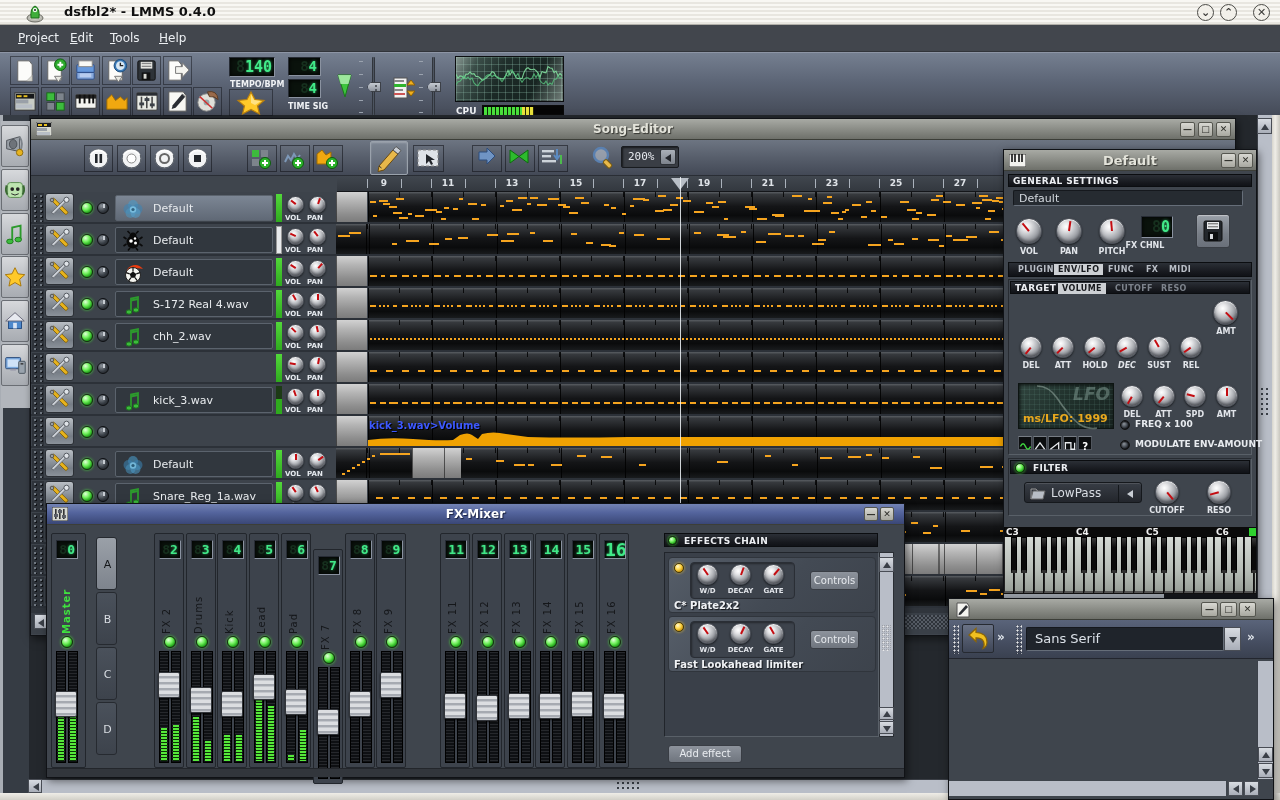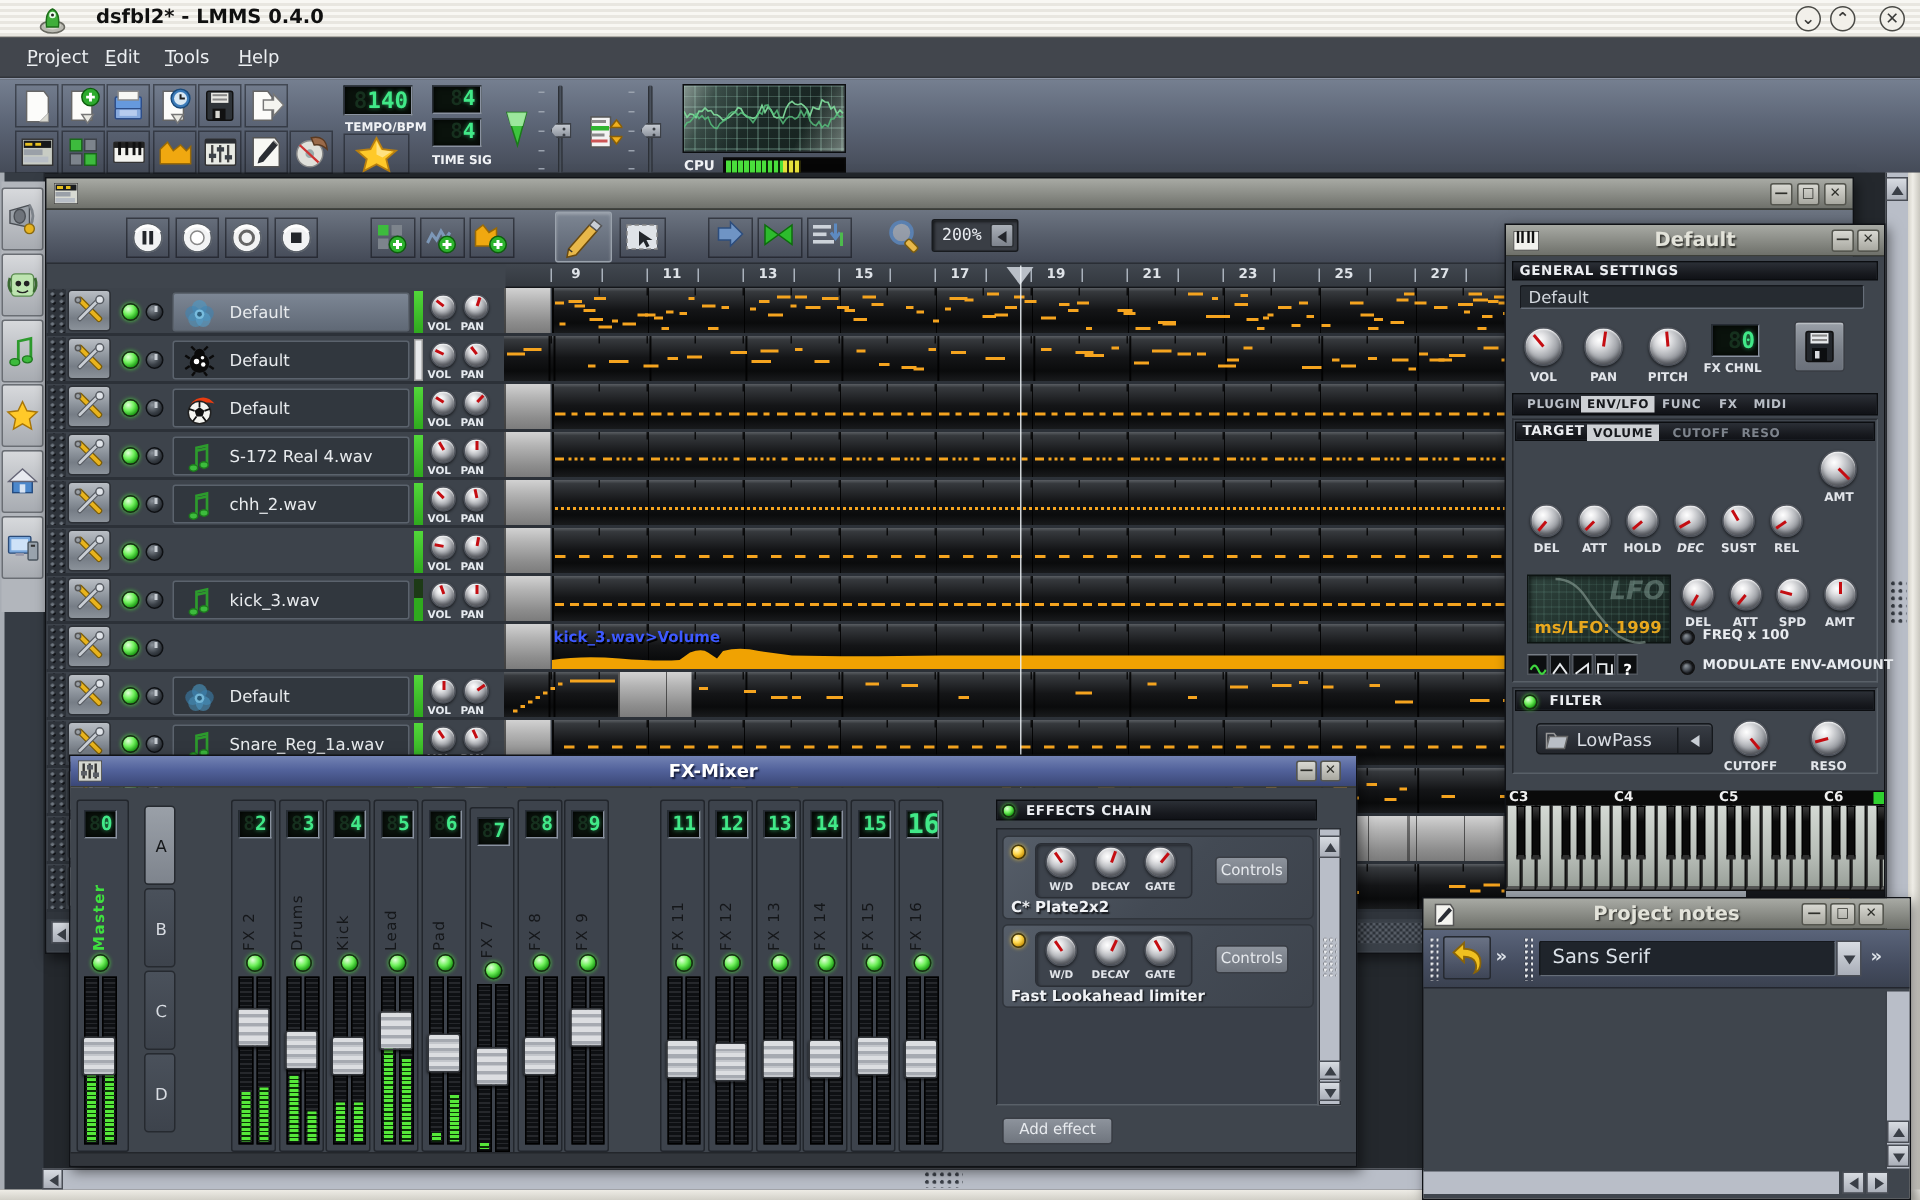--- a/index.html
+++ b/index.html
@@ -352,20 +352,21 @@
     <div class="mdi-window" id="win-song" style="left:30px;top:118px;width:1206px;height:518px;z-index:1">
       <div class="win-title">
         <svg class="abs" style="left:5px;top:3px" width="16" height="14" viewBox="0 0 16 14">
           <rect x="0" y="0" width="16" height="14" fill="#d8dad2" stroke="#444"></rect>
           <rect x="1" y="1" width="14" height="4" fill="#1a1c1e"></rect>
           <rect x="2" y="2" width="4" height="2" fill="#e8c020"></rect>
             <rect x="8" y="2" width="3" height="2" fill="#e8c020"></rect>
           <rect x="1" y="6" width="10" height="3" fill="#9aa0a8"></rect>
           <rect x="1" y="10" width="13" height="3" fill="#b8bec6"></rect>
         </svg>
+        <div class="wt-text">Song-Editor</div>
         <div class="win-btn" style="right:40px">—</div>
         <div class="win-btn" style="right:22px">□</div>
         <div class="win-btn" style="right:4px">✕</div>
       </div>
       <div class="win-body">
         <div id="se-toolbar" class="abs" style="left:0;top:0;width:1204px;height:36px">
           <div id="se-tb-icons">
               <div class="abs" style="left: 53px; top: 5px; width: 29px; height: 27px; border: 1px solid rgba(15, 17, 22, 0.55);"><svg width="27" height="25" viewBox="0 0 27 25">
       <circle cx="13.5" cy="12.5" r="9.5" fill="#f2f3f4" stroke="#7a808a"></circle>
       <circle cx="13.5" cy="12.5" r="9.5" fill="none" stroke="#5a6068"></circle>
@@ -2251,21 +2252,21 @@
           <div class="klabel" style="left: 6px; top: 76px; width: 38px;">VOL</div>
           <div class="knob abs" style="left: 52px; top: 47px; width: 26px; height: 26px;">
             <div class="needle" style="transform: rotate(8deg);"></div>
           </div>
           <div class="klabel" style="left: 46px; top: 76px; width: 38px;">PAN</div>
           <div class="knob abs" style="left: 95px; top: 47px; width: 26px; height: 26px;">
             <div class="needle" style="transform: rotate(-5deg);"></div>
           </div>
           <div class="klabel" style="left: 89px; top: 76px; width: 38px;">PITCH</div>
           <div class="lcd abs" style="left: 137px; top: 45px; width: 32px; height: 22px; font-size: 15px; line-height: 20px; text-align: right; padding-right: 2px;"><span class="ghost">8</span><span>0</span></div>
-          <div class="klabel" style="left: 128px; top: 70px; width: 46px;">FX CHNL</div>
+          <div class="klabel" style="left: 118px; top: 70px; width: 46px;">FX CHNL</div>
           <div class="abs" style="left: 192px; top: 43px; width: 34px; height: 34px; border-radius: 3px; background: linear-gradient(rgb(154, 160, 168), rgb(119, 125, 134) 60%, rgb(106, 112, 122)); border: 1px solid rgb(58, 62, 69); box-shadow: rgba(255, 255, 255, 0.4) 0px 1px 1px inset;"><svg width="32" height="32" viewBox="0 0 32 32">
     <rect x="7" y="6" width="18" height="20" rx="1.5" fill="#23272c" stroke="#111"></rect>
     <rect x="10" y="7" width="12" height="7" fill="#e8eaec"></rect>
               <rect x="11" y="8" width="10" height="1.4" fill="#888"></rect>
               <rect x="11" y="11" width="10" height="1.4" fill="#888"></rect>
     <rect x="11" y="17" width="10" height="9" fill="#0c0e10"></rect>
               <rect x="13" y="19" width="3" height="5" fill="#d8dade"></rect>
             </svg></div>
           <div class="sect-bar" style="left: 4px; top: 91px; width: 244px; height: 15px;">
             <div class="tab-dim" style="left: 9px; top: 2px;">PLUGIN</div>
@@ -2525,21 +2526,21 @@
             <div class="vtext abs" style="left: 6px; top: 30px; height: 70px; font-size: 10px; color: rgb(21, 23, 26);">Pad</div>
             <div class="led abs" style="left: 9px; top: 102px; width: 12px; height: 12px;"></div>
             <div class="fader-track" style="left: 4px; top: 117px; height: 112px;">
               <div class="fader-green" style="height: 6px;"></div>
             </div>
             <div class="fader-track" style="left: 16px; top: 117px; height: 112px;">
               <div class="fader-green" style="height: 31px;"></div>
             </div>
             <div class="fader-knob" style="left: 3px; top: 155px;"></div>
           </div>
-          <div class="fx-strip" style="left: 265.8px; top: 13px; width: 30px; height: 235px;">
+          <div class="fx-strip" style="left: 265.8px; top: 24px; width: 30px; height: 235px;">
             <div class="lcd abs" style="left: 4px; top: 6px; width: 22px; height: 19px; font-size: 13px; line-height: 17px; text-align: right; padding-right: 2px;"><span class="ghost">8</span><span>7</span></div>
             <div class="vtext abs" style="left: 6px; top: 30px; height: 70px; font-size: 10px; color: rgb(21, 23, 26);">FX 7</div>
             <div class="led abs" style="left: 9px; top: 102px; width: 12px; height: 12px;"></div>
             <div class="fader-track" style="left: 4px; top: 117px; height: 112px;">
               <div class="fader-green" style="height: 4px;"></div>
             </div>
             <div class="fader-track" style="left: 16px; top: 117px; height: 112px;"></div>
             <div class="fader-knob" style="left: 3px; top: 159px;"></div>
           </div>
           <div class="fx-strip" style="left: 297.6px; top: 8px; width: 30px; height: 235px;">
@@ -2662,21 +2663,20 @@
           <div class="abs" style="left: 0px; top: 243px; width: 857px; height: 9px; background: rgb(50, 54, 60); border-top: 1px solid rgb(35, 38, 43);"></div>
         </div>
     </div>
 
     <div class="mdi-window" id="win-notes" style="left:948px;top:598px;width:326px;height:202px;z-index:5">
       <div class="win-title">
         <svg class="abs" style="left:6px;top:3px" width="16" height="16" viewBox="0 0 16 16">
           <path d="M2 1 L12 1 L14 4 L14 15 L2 15 Z" fill="#f4f4f0" stroke="#555"></path>
           <path d="M4 11 L11 3 L13 5 L6 12.5 L3.5 13.2 Z" fill="#2a2d33"></path>
         </svg>
-        <div class="wt-text" style="font-size:13px">Project notes</div>
         <div class="win-btn" style="right:55px;width:17px">—</div>
         <div class="win-btn" style="right:36px;width:17px">□</div>
         <div class="win-btn" style="right:17px;width:17px">✕</div>
       </div>
       <div class="win-body">
         <div id="pn-toolbar" class="abs" style="left:0;top:0;width:324px;height:39px">
           <div class="grip-dots abs" style="left:4px;top:5px;width:6px;height:29px"></div>
           <div class="abs" style="left:13px;top:4px;width:32px;height:29px;border:1px solid #262a31;border-radius:2px;background:linear-gradient(180deg,rgba(255,255,255,.12),rgba(255,255,255,0))">
             <svg width="30" height="27" viewBox="0 0 30 27">
               <path d="M6 10 L13 3.5 L13 7.5 Q24 8 24 17 Q24 22 20 23.5 Q22 20 20.5 16.5 Q19 13 13 12.8 L13 16.5 Z" fill="#f0c020" stroke="#8a6408" stroke-width="1.2"></path>

